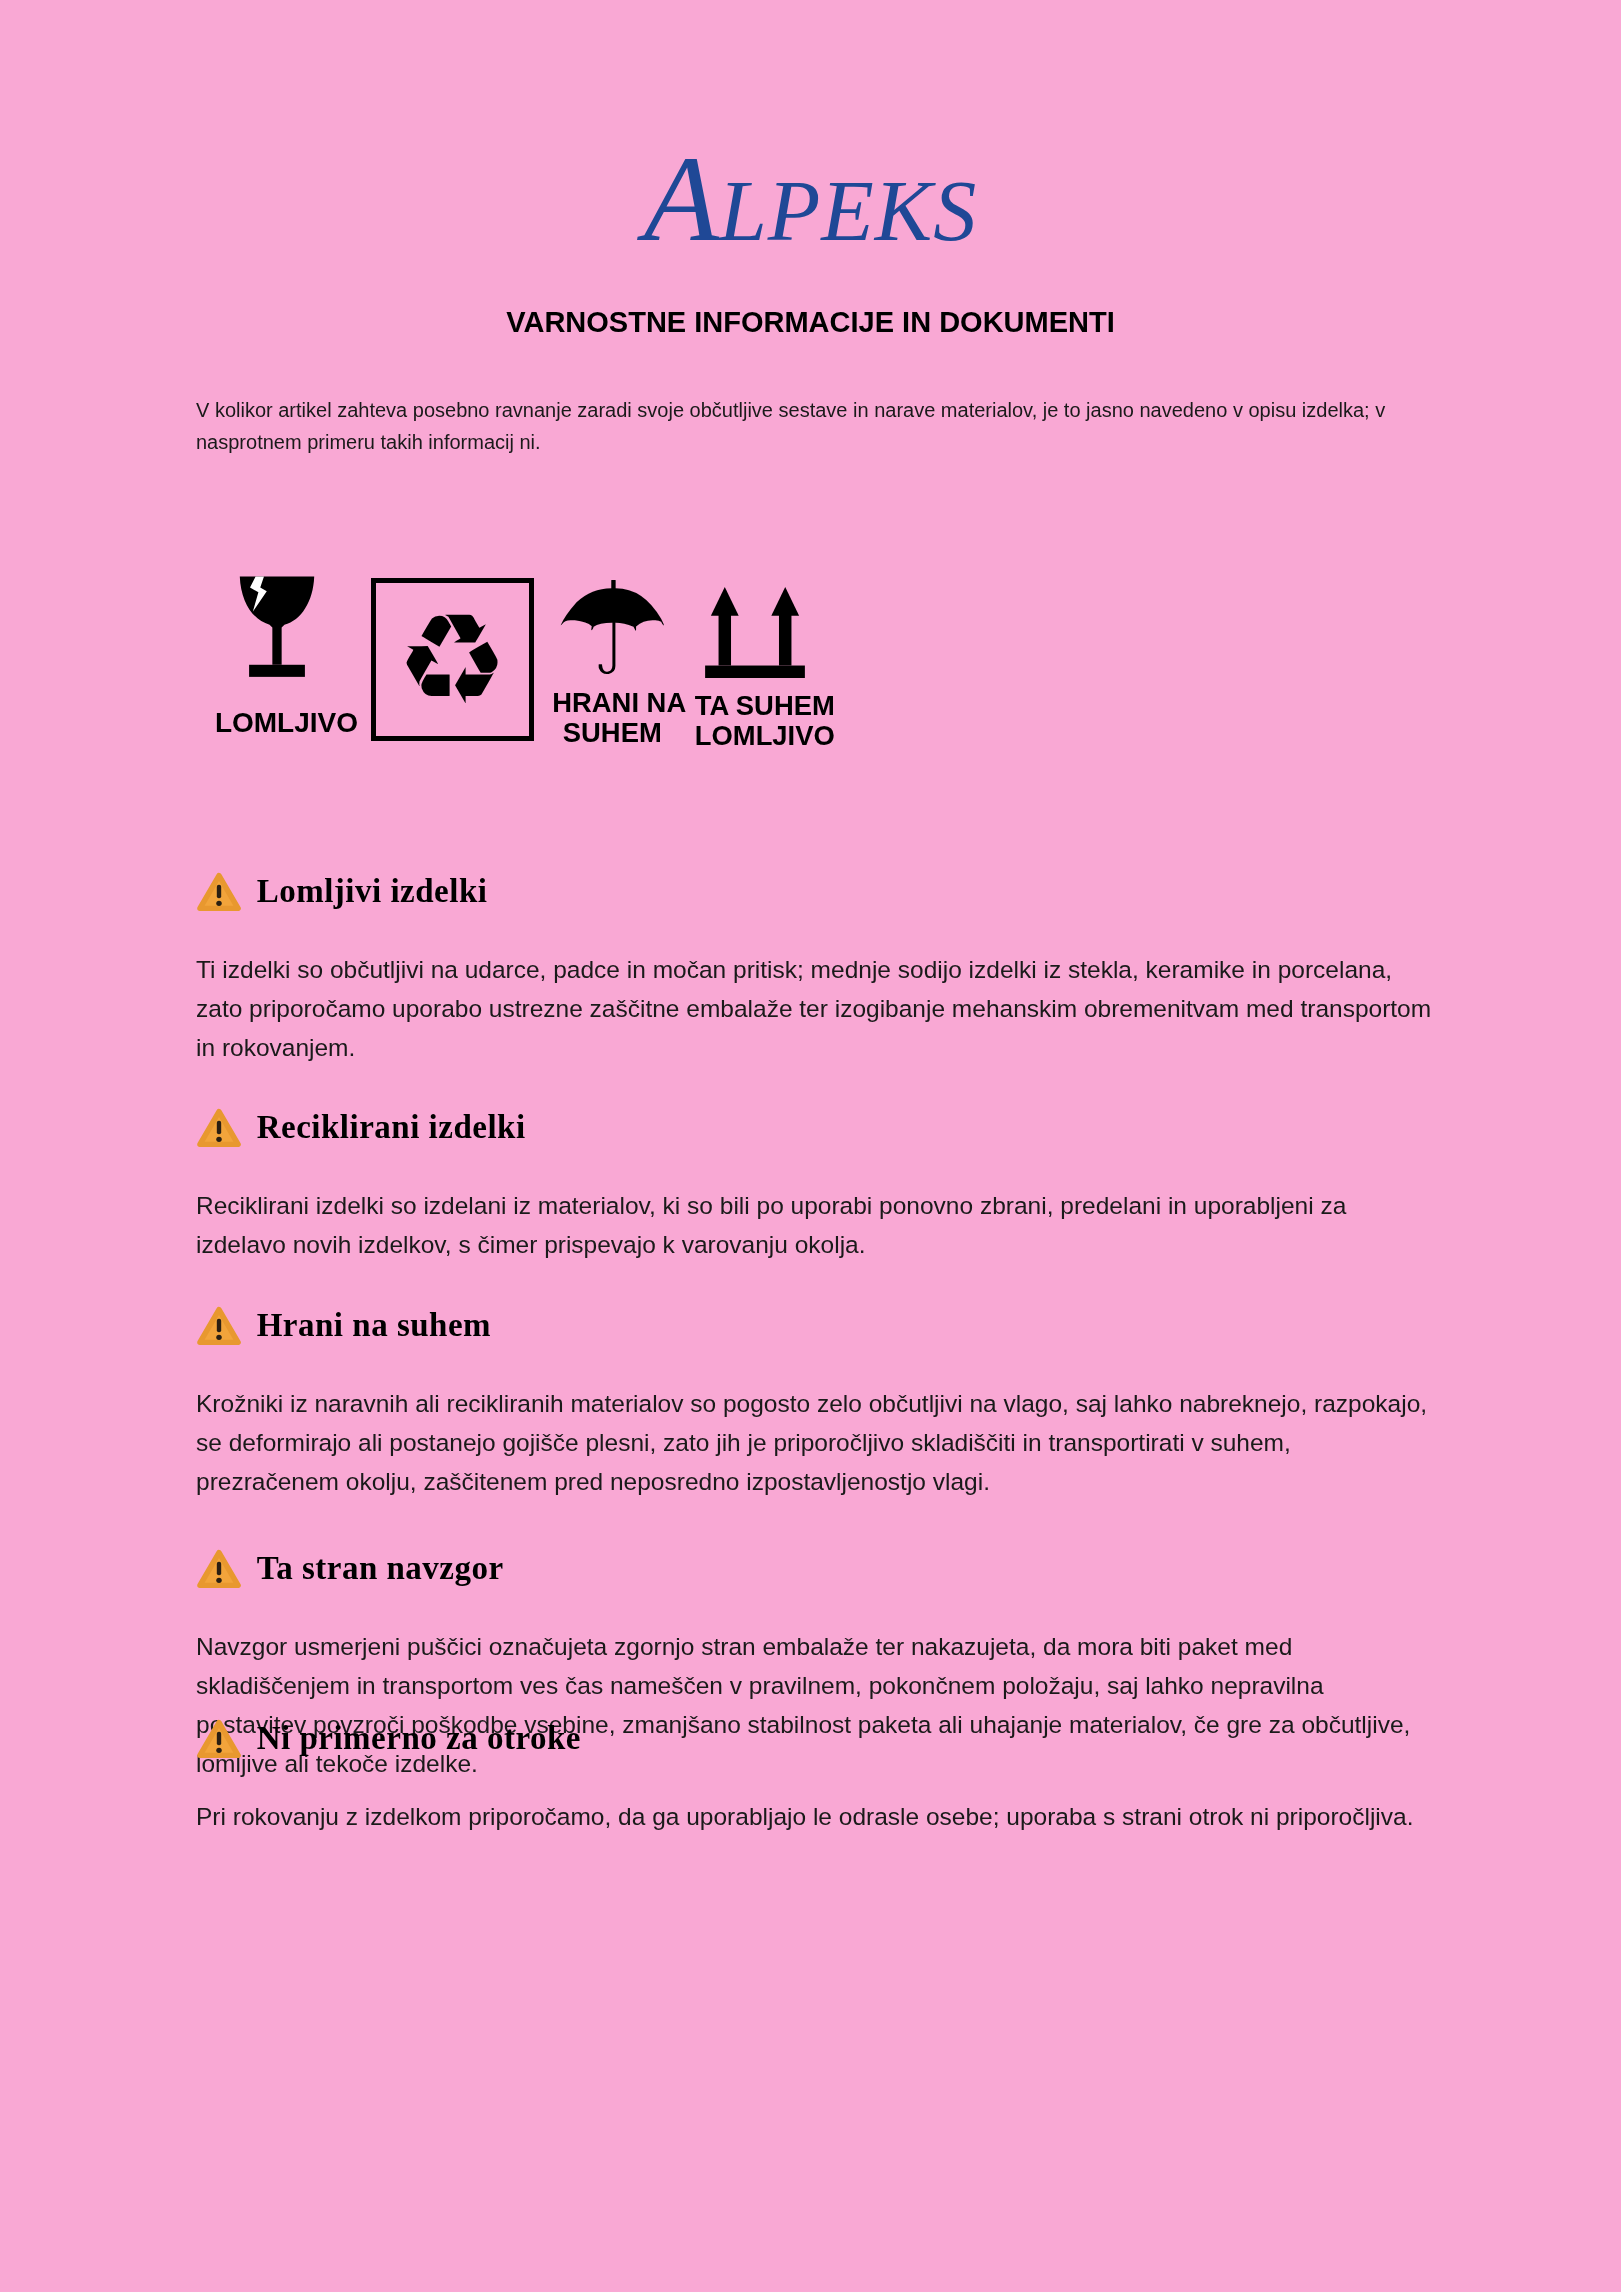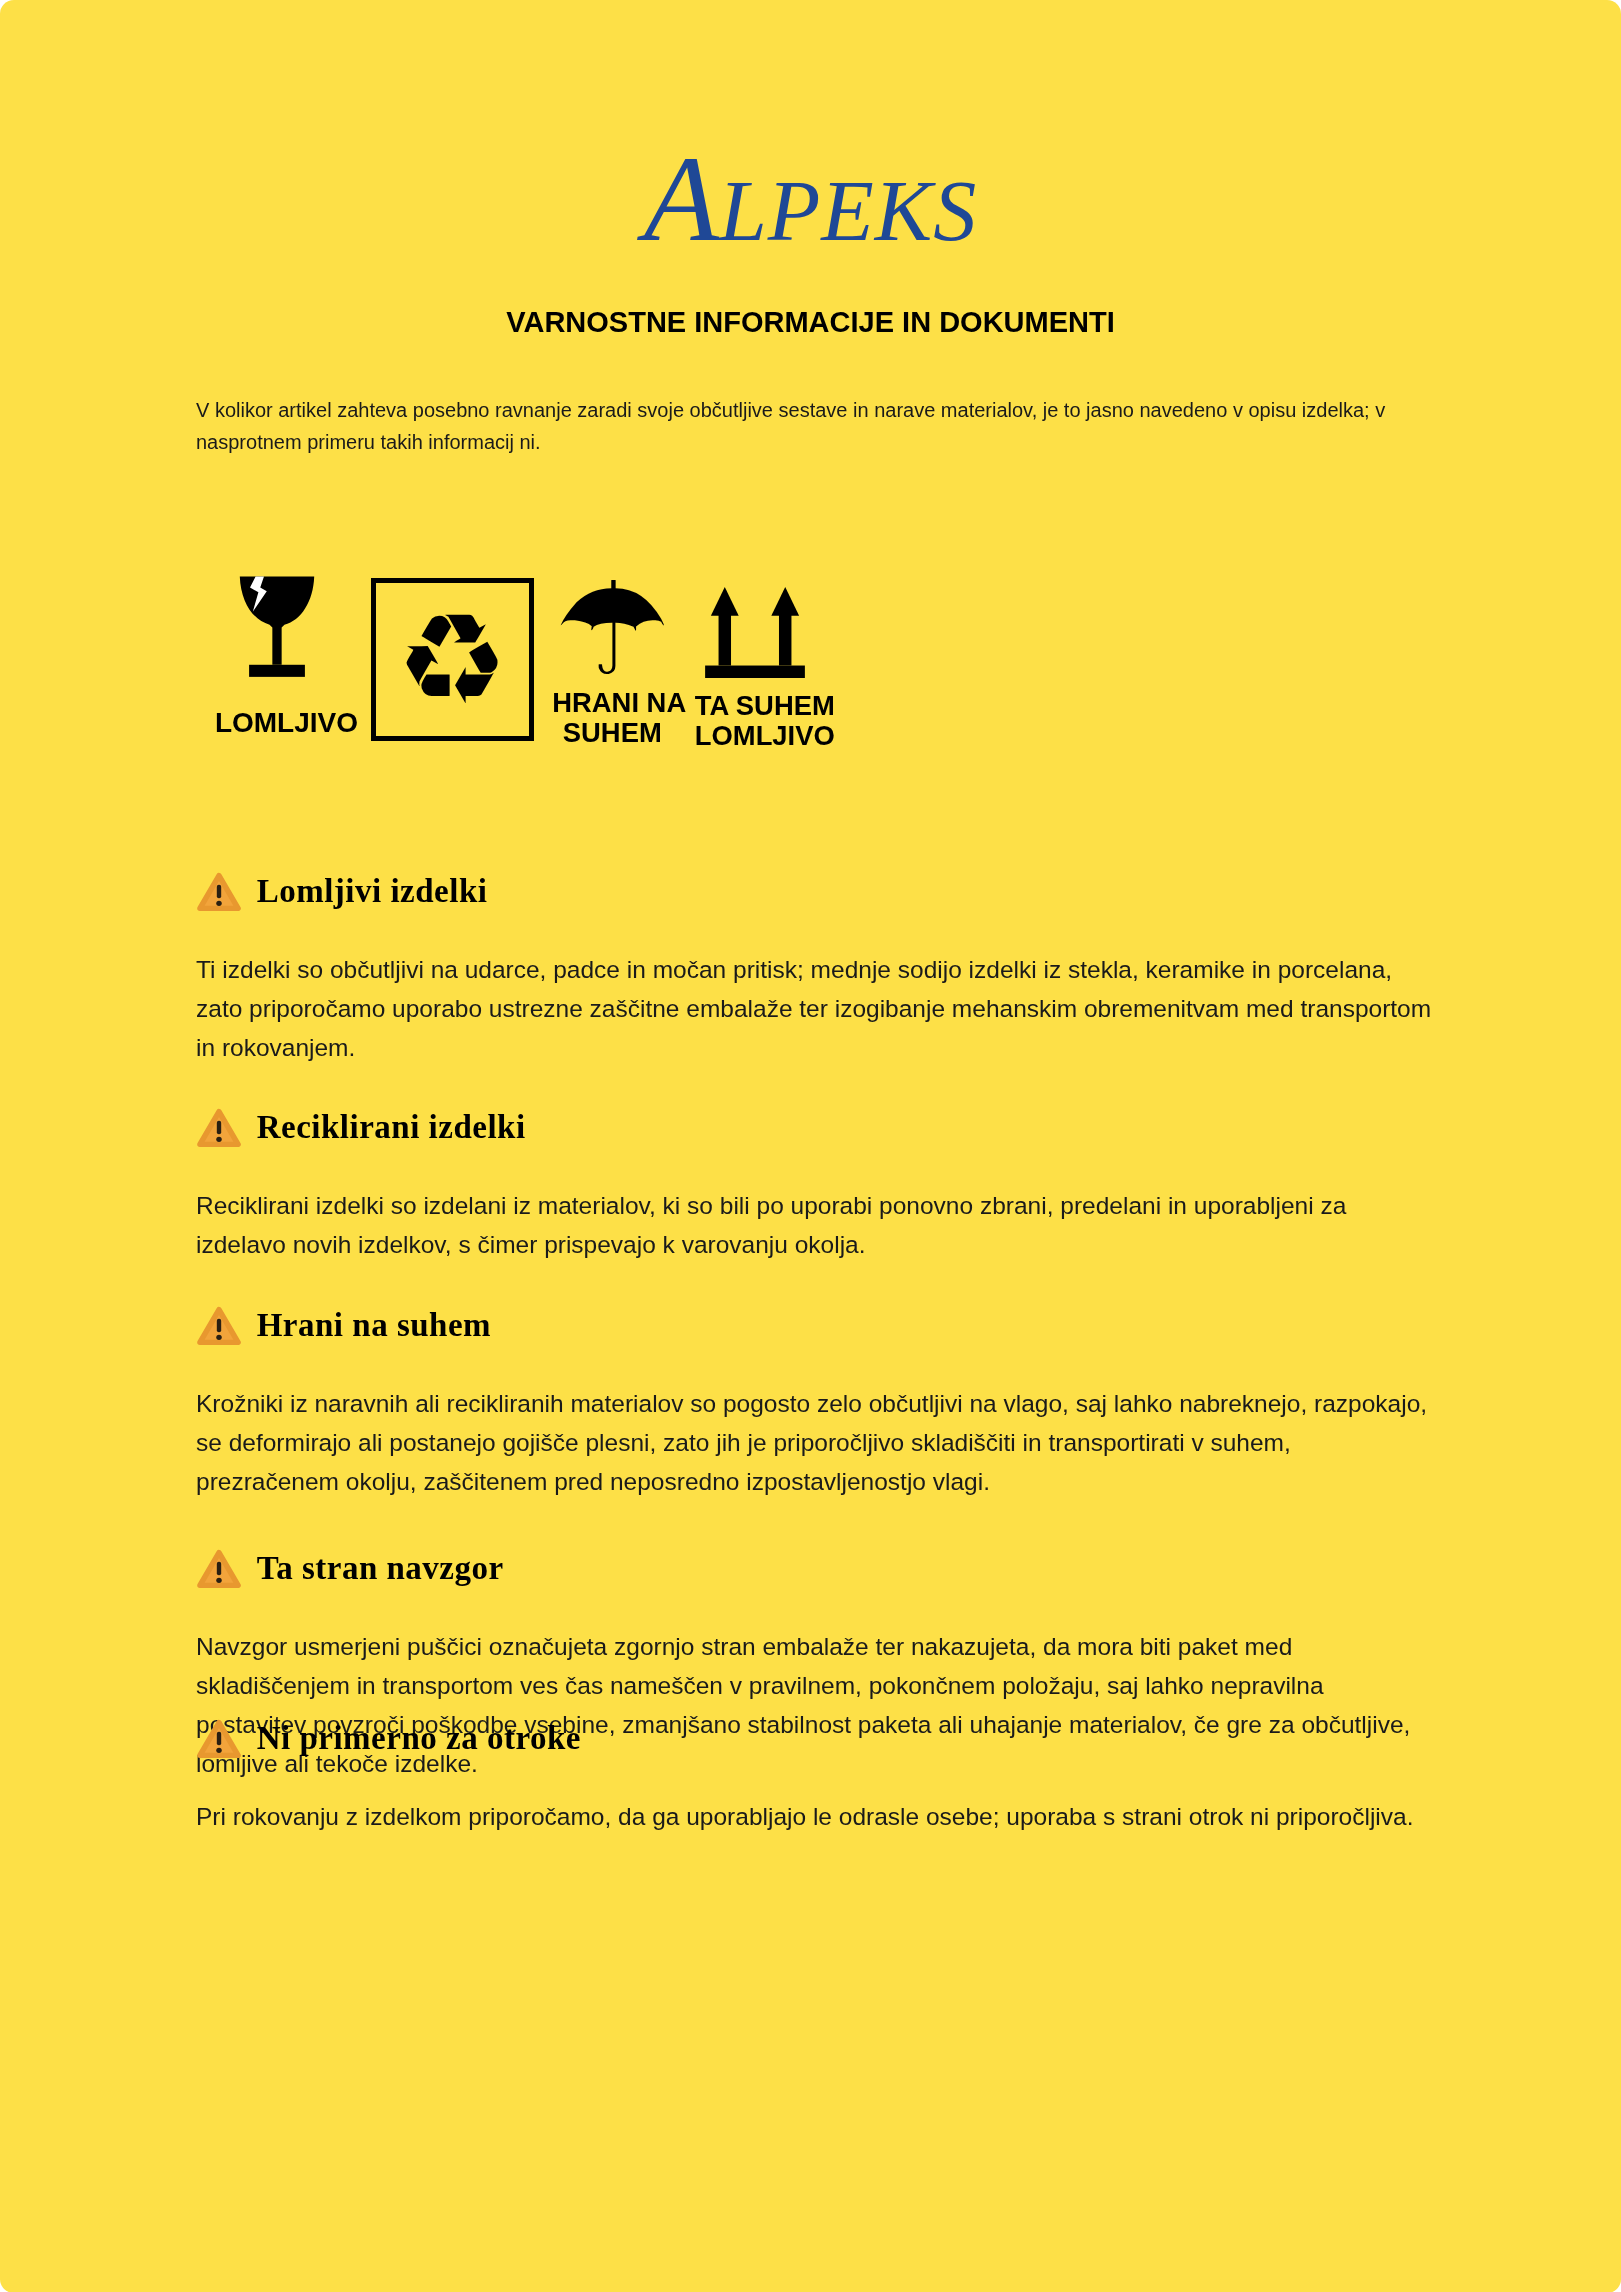--- a/index.html
+++ b/index.html
@@ -1,23 +1,22 @@
 <!DOCTYPE html>
 <html lang="sl"><head>
 <meta charset="utf-8">
 <style>
   html,body{margin:0;padding:0;background:#ffffff;}
   .page{
     position:relative;
     width:1621px;height:2293px;
-    background:#fde047;
+    background:#f9a8d4;
     font-family:"Liberation Sans", sans-serif;
     color:#1a1a1a;
     overflow:hidden;
-    border-radius:14px;
   }
 
   
   .logo{
     position:absolute;top:145px;left:0;width:100%;
     text-align:center;
     font-family:"Liberation Serif", serif;
     font-style:italic;
     color:#1f4896;
     line-height:108px;

